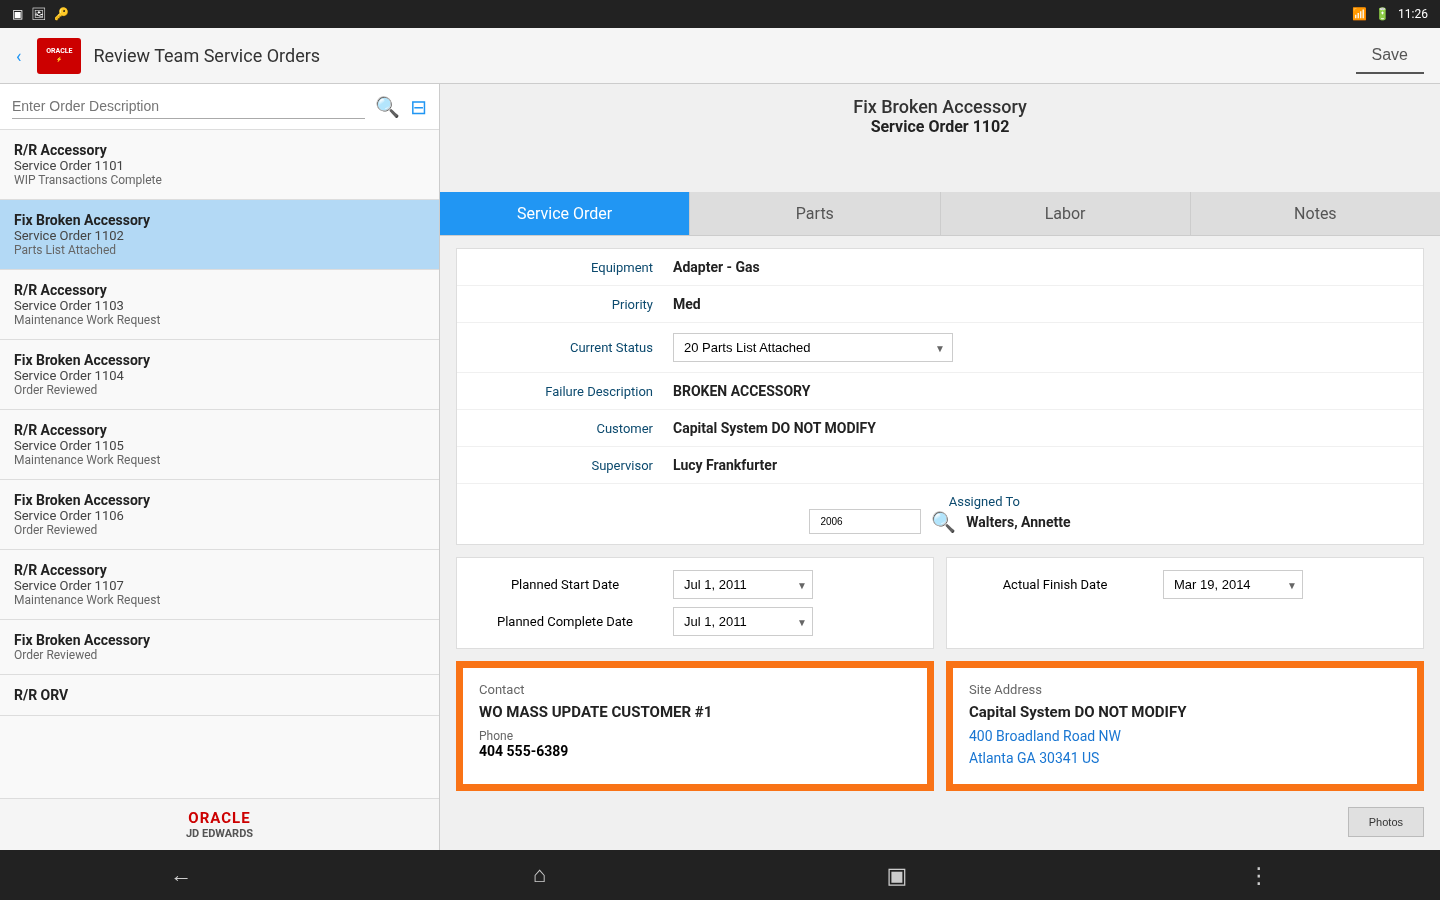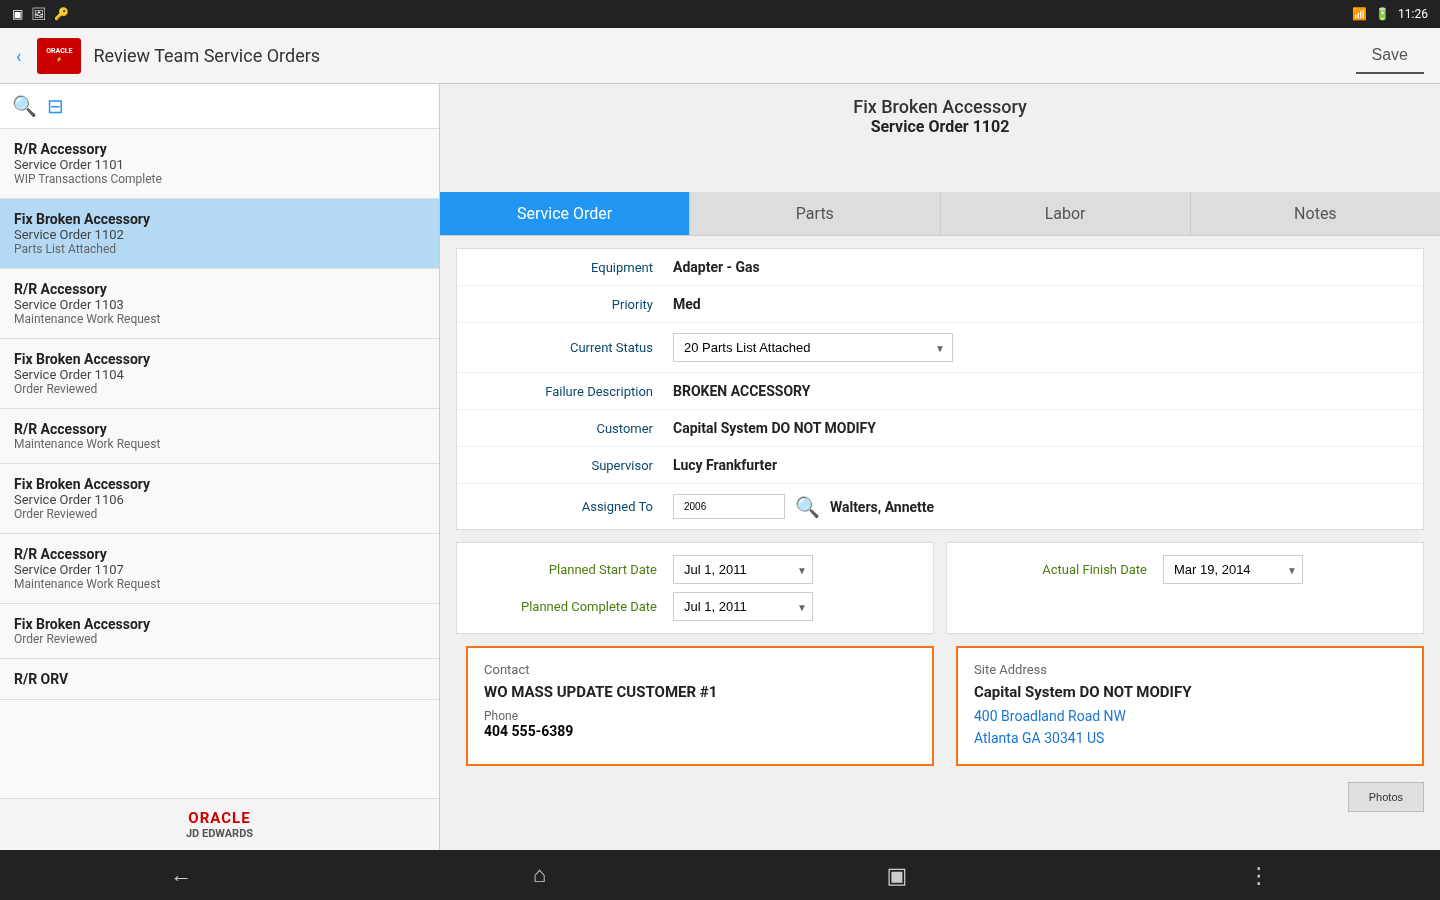--- a/index.html
+++ b/index.html
@@ -157,21 +157,21 @@
       border: 1px solid #ddd;
       margin-bottom: 12px;
       padding: 0;
     }
     .form-row {
       display: flex;
       align-items: center;
       padding: 10px 16px;
       border-bottom: 1px solid #f0f0f0;
     }
-    .form-row:last-child { border-bottom: none; }
+    .form-row:last-child { border-bottom: none; flex-direction: column; }
     .form-label {
       width: 200px;
       color: #0c4a6e;
       font-size: 13px;
       text-align: right;
       padding-right: 20px;
       flex-shrink: 0;
     }
     .form-value {
       font-weight: bold;
@@ -230,23 +230,23 @@
       flex: 1;
       padding: 12px 16px;
     }
     .date-row {
       display: flex;
       align-items: center;
       margin-bottom: 8px;
     }
     .date-row:last-child { margin-bottom: 0; }
     .date-label {
-      color: #4d7c0f;
+      color: #000000;
       font-size: 13px;
-      text-align: right;
+      text-align: center;
       padding-right: 16px;
       flex-shrink: 0;
       width: 200px;
     }
     .date-input-wrapper {
       position: relative;
       display: inline-block;
     }
     .date-input {
       border: 1px solid #ccc;
@@ -267,24 +267,23 @@
     }
 
     
     .bottom-cards {
       display: flex;
       gap: 12px;
       margin-bottom: 12px;
     }
     .contact-card {
       background: white;
-      border: 2px solid #f97316;
+      border: 7px solid #f97316;
       flex: 1;
       padding: 14px 16px;
-      margin-left: 10px;
     }
     .contact-section-label { color: #666; font-size: 13px; margin-bottom: 6px; }
     .contact-name { font-weight: bold; font-size: 15px; color: #222; margin-bottom: 8px; }
     .contact-phone-label { color: #666; font-size: 12px; }
     .contact-phone { font-weight: bold; font-size: 14px; }
     .site-company { font-weight: bold; font-size: 15px; color: #222; margin-bottom: 4px; }
     .site-address { color: #1976D2; font-size: 14px; cursor: pointer; line-height: 1.6; }
 
     
     .photos-row {
@@ -339,20 +338,21 @@
     <span class="app-title">Review Team Service Orders</span>
   </div>
   <button class="save-btn">Save</button>
 </div>
 
 <div class="main-layout">
 
   <div class="left-panel">
 
     <div class="search-bar">
+      <input class="search-input" type="text" placeholder="Enter Order Description" style="">
       <span style="color:#2196F3; font-size:20px; cursor:pointer;">🔍</span>
       <span style="color:#2196F3; font-size:20px; cursor:pointer;">⊟</span>
     </div>
 
     <div class="list-container">
       <div class="list-item">
         <div class="list-item-title">R/R Accessory</div>
         <div class="list-item-order">Service Order 1101</div>
         <div class="list-item-status">WIP Transactions Complete</div>
       </div>
@@ -366,20 +366,21 @@
         <div class="list-item-order">Service Order 1103</div>
         <div class="list-item-status">Maintenance Work Request</div>
       </div>
       <div class="list-item">
         <div class="list-item-title">Fix Broken Accessory</div>
         <div class="list-item-order">Service Order 1104</div>
         <div class="list-item-status">Order Reviewed</div>
       </div>
       <div class="list-item">
         <div class="list-item-title">R/R Accessory</div>
+        <div class="list-item-order">Service Order 1105</div>
         <div class="list-item-status">Maintenance Work Request</div>
       </div>
       <div class="list-item">
         <div class="list-item-title">Fix Broken Accessory</div>
         <div class="list-item-order">Service Order 1106</div>
         <div class="list-item-status">Order Reviewed</div>
       </div>
       <div class="list-item">
         <div class="list-item-title">R/R Accessory</div>
         <div class="list-item-order">Service Order 1107</div>

